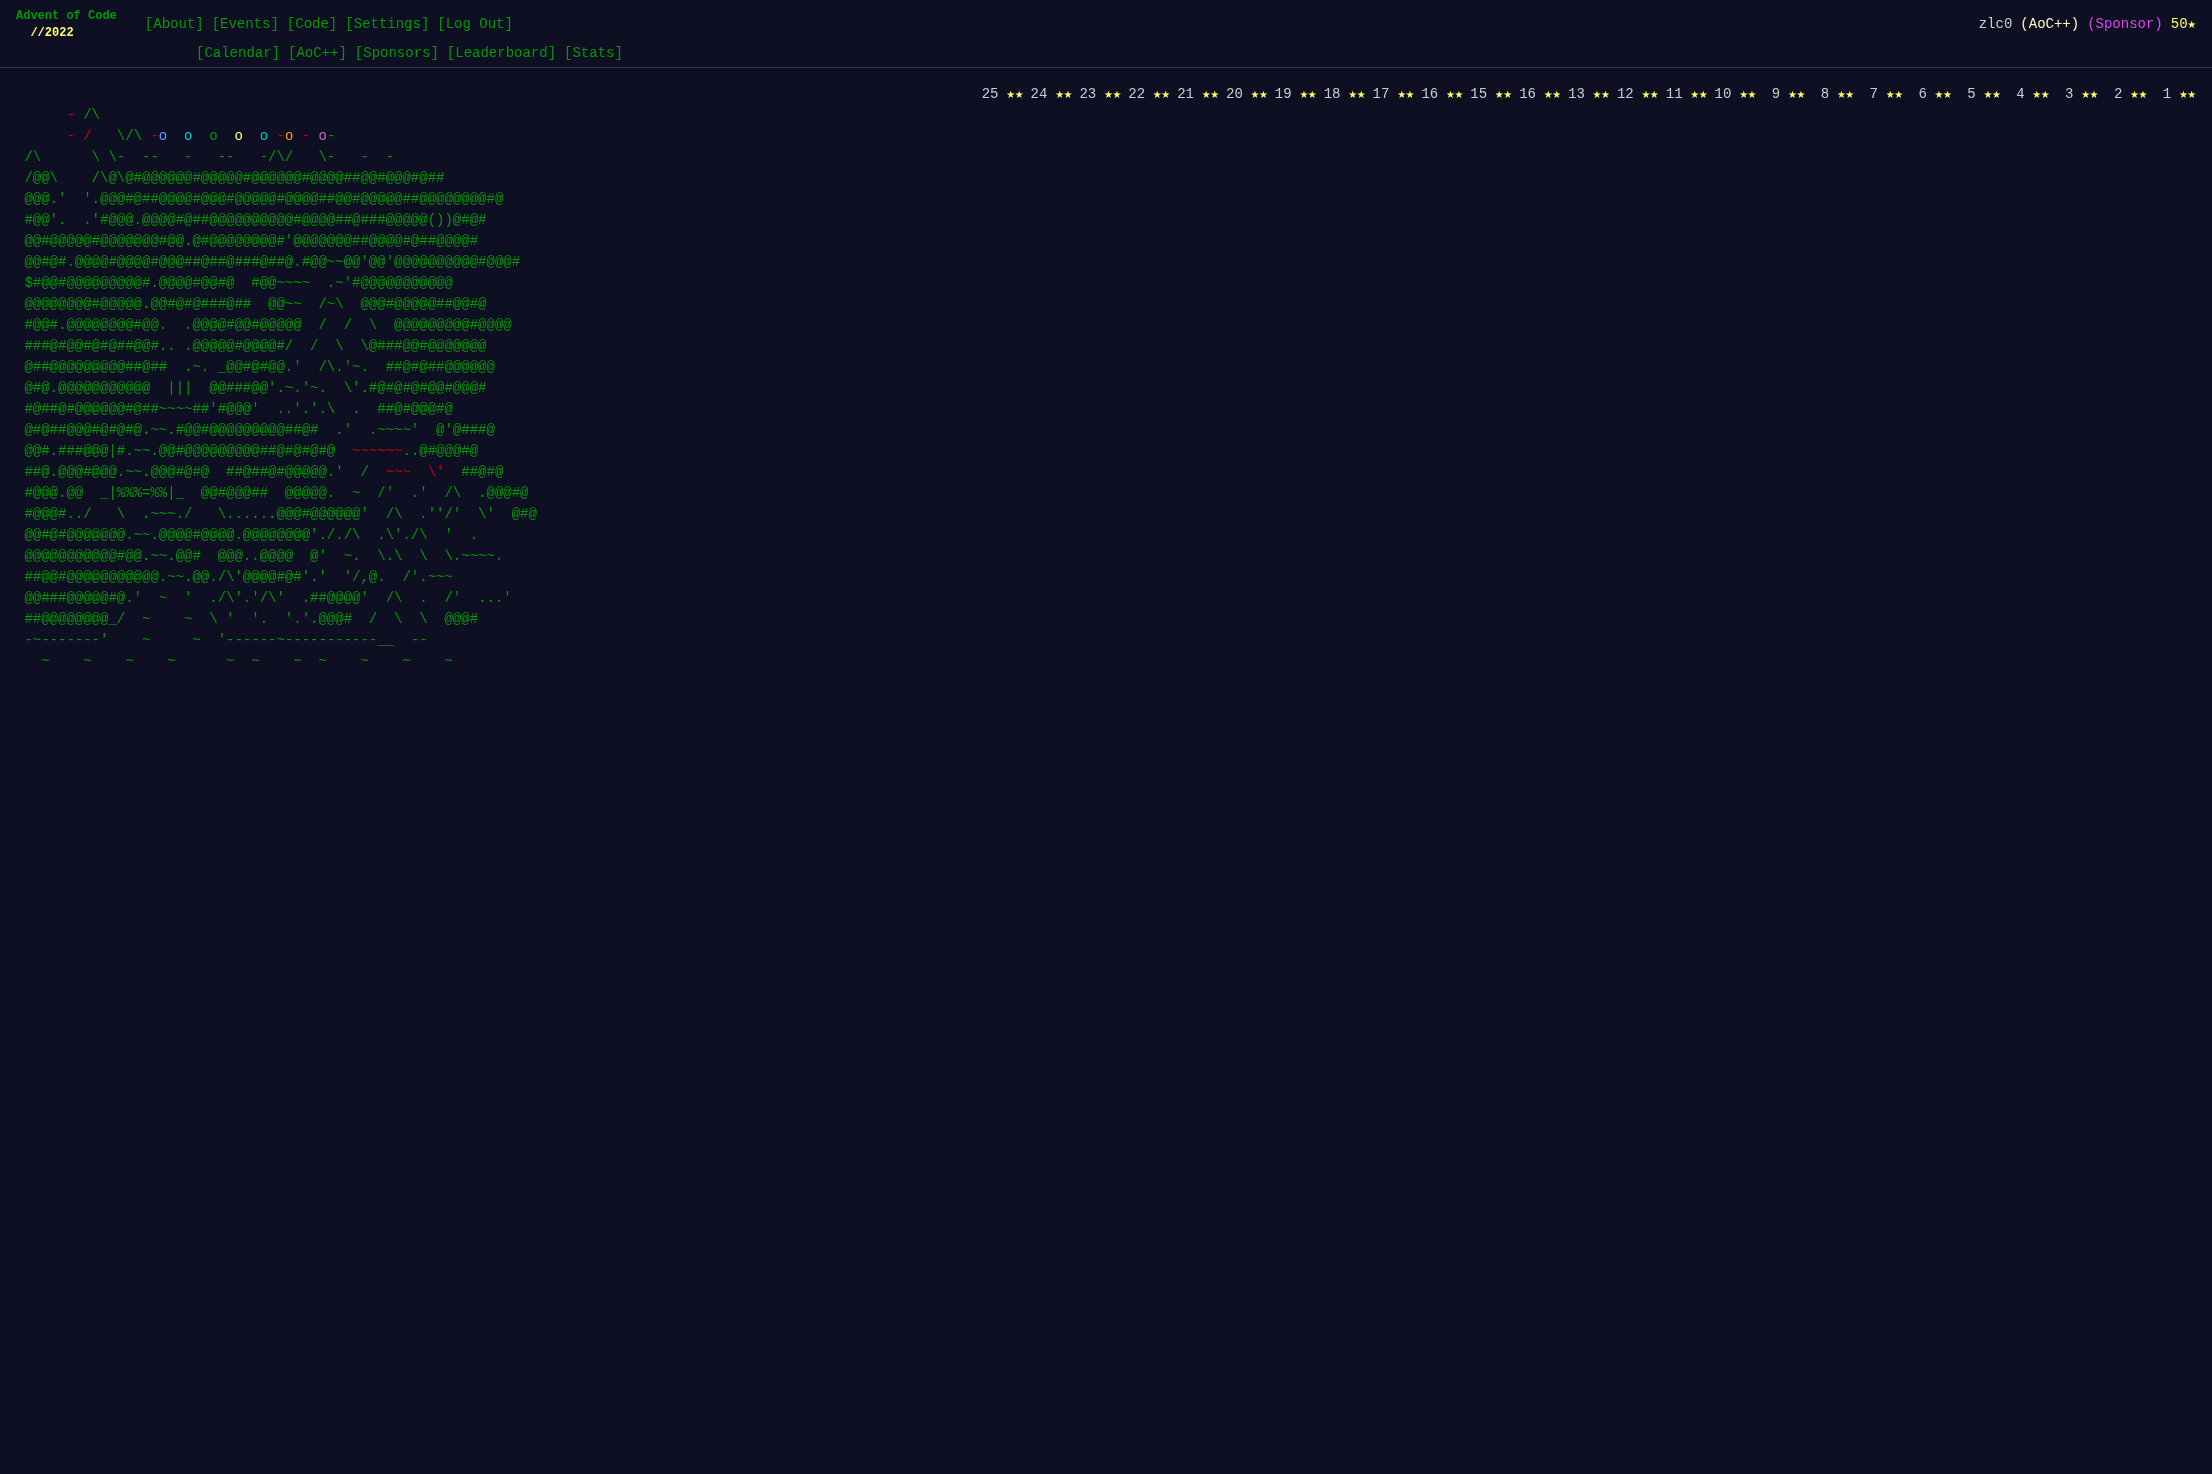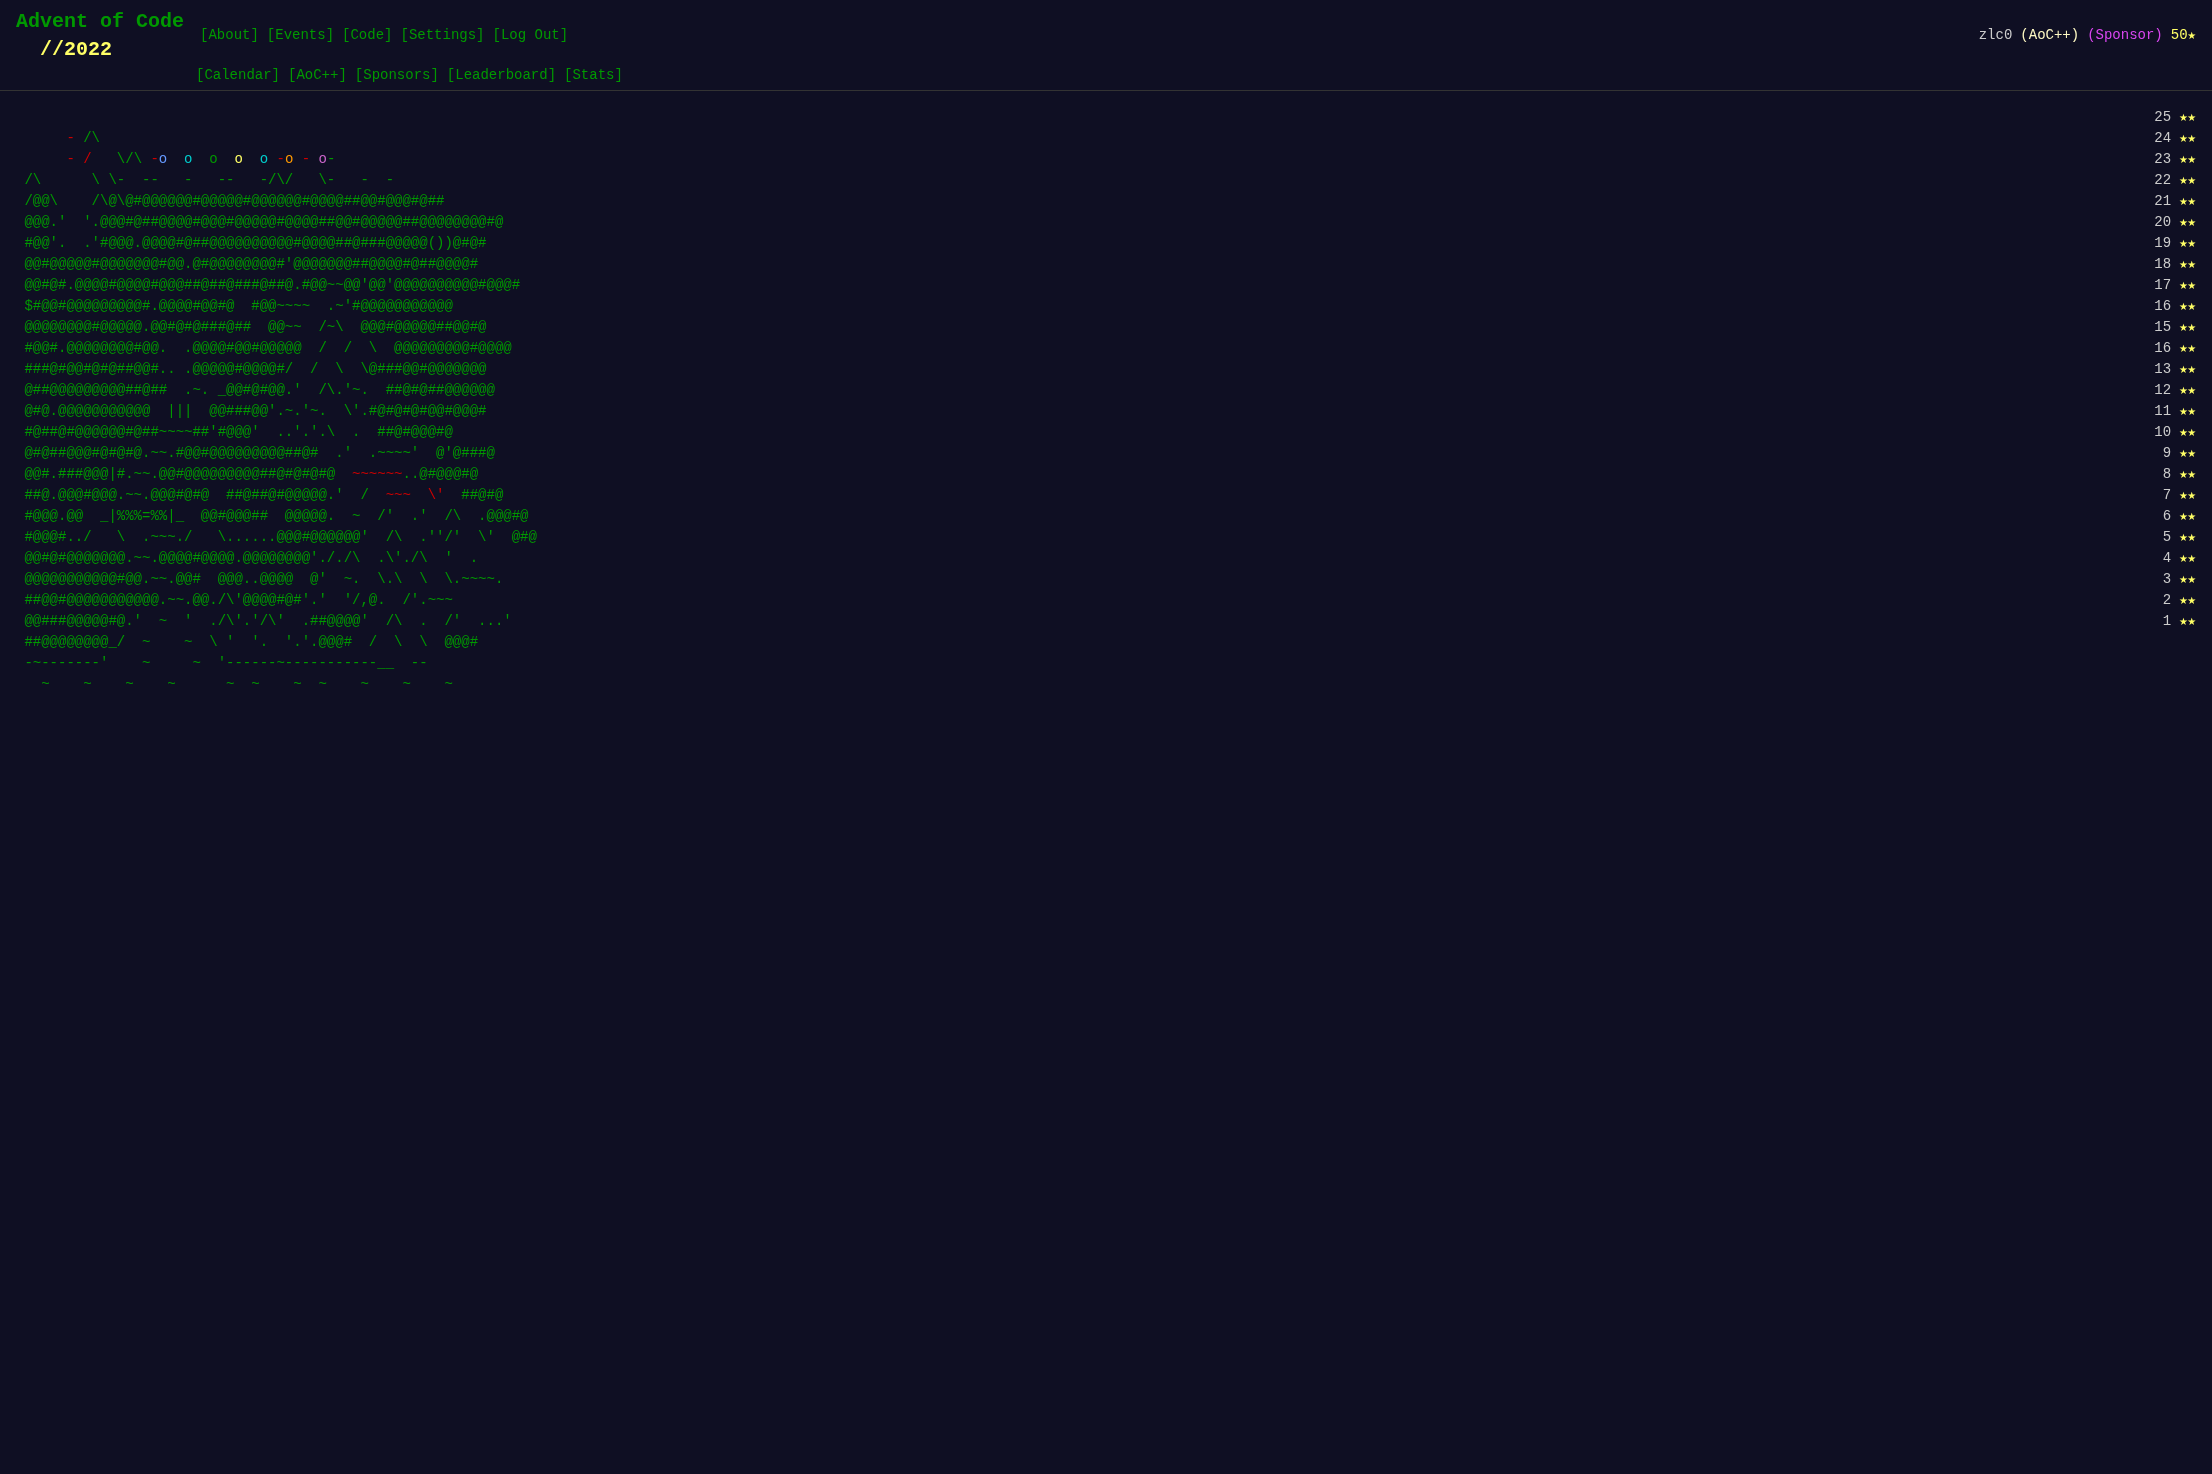--- a/index.html
+++ b/index.html
@@ -27,24 +27,24 @@
       flex-wrap: nowrap;
     }
     .header-row2 {
       display: flex;
       align-items: center;
       gap: 0;
       margin-top: 2px;
     }
     .site-title {
       color: #009900;
-      font-size: 20px;
+      font-size: 12px;
       font-weight: bold;
       white-space: pre;
-      margin-right: 16px;
+      margin-right: 28px;
     }
     .site-title span {
       color: #ffff66;
     }
     .nav-link {
       color: #009900;
       text-decoration: none;
       margin-right: 8px;
       cursor: pointer;
       white-space: nowrap;
@@ -75,21 +75,21 @@
       align-items: flex-start;
     }
     .tree-art {
       flex: 1;
       white-space: pre;
       line-height: 1.5;
       font-size: 14px;
     }
     .days-list {
       display: flex;
-      flex-direction: column;
+      flex-direction: row;
       align-items: center;
       margin-left: 8px;
       white-space: nowrap;
     }
     .day-row {
       display: flex;
       align-items: center;
       gap: 8px;
       line-height: 1.5;
     }

